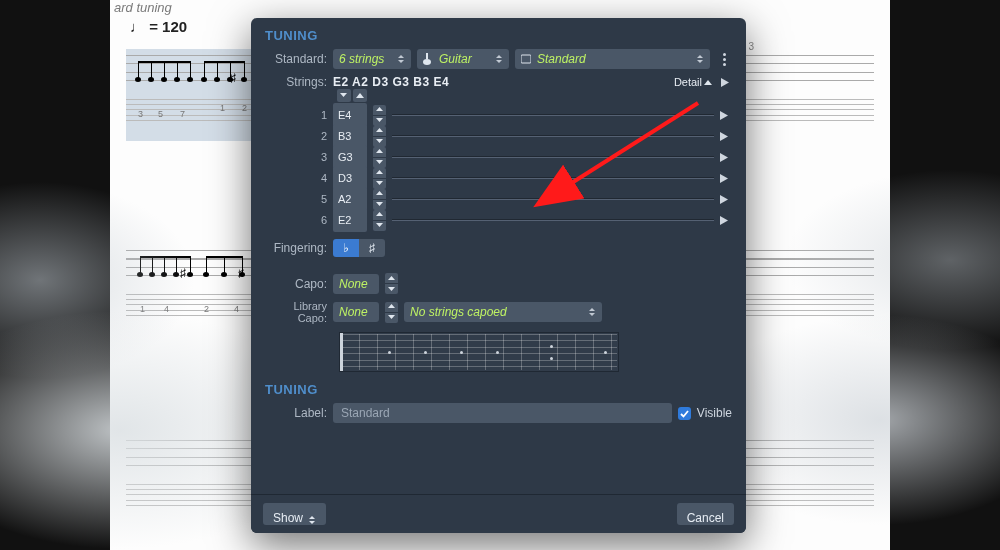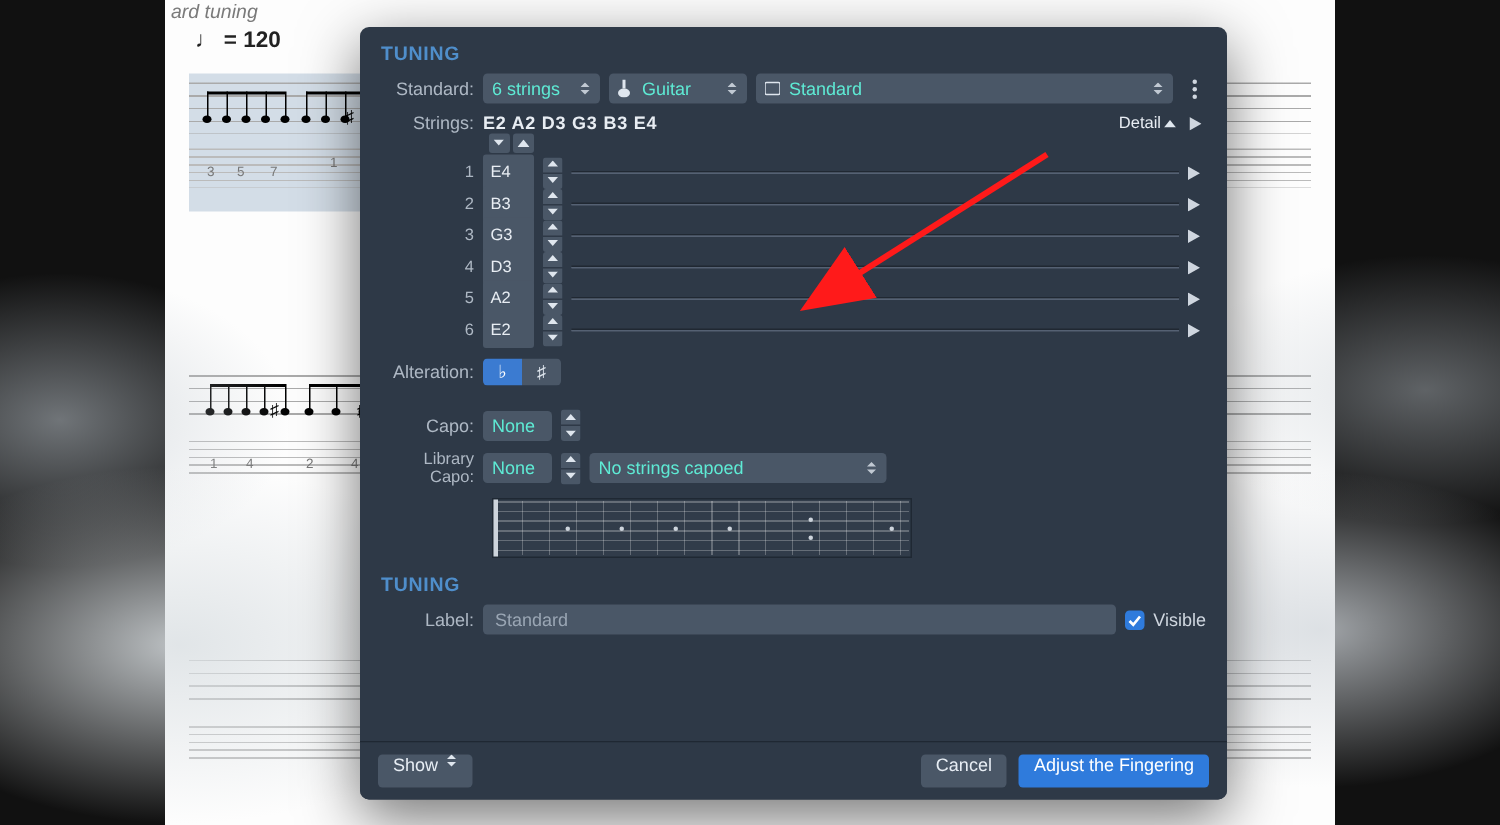--- a/index.html
+++ b/index.html
@@ -34,32 +34,32 @@
   .barnum { position:absolute; top:-14px; font-size:10px; color:#888; }
   .beam { position:absolute; height:18px; }
   .beam span { position:absolute; bottom:0; width:1.3px; height:18px; background:#000; }
   .beam span::after { content:""; position:absolute; left:-3px; bottom:-3px; width:6px; height:5px; background:#000; border-radius:50%; }
   .beam::before { content:""; position:absolute; left:0; right:0; top:0; height:2px; background:#000; }
   .sharp { position:absolute; font-size:12px; color:#000; }
   .tabnum { position:absolute; font-size:9px; color:#777; }
 
   
   .dialog {
-    position:absolute; left:240px; top:18px; width:578px; height:515px;
+    position:absolute; left:251px; top:18px; width:495px; height:515px;
     background:#2e3947; color:#cfd6df; border-radius:6px;
     box-shadow:0 12px 40px rgba(0,0,0,.55);
     font-size:12px;
   }
   .dialog h3 { font-size:13px; font-weight:700; letter-spacing:.5px; color:#4f8ecb; margin:0; }
   .sec { padding:10px 14px 6px; }
   .row { display:flex; align-items:center; gap:6px; margin-top:6px; }
   .lbl { width:62px; text-align:right; color:#aeb8c4; font-size:12px; }
   .sel-box {
     display:flex; align-items:center; gap:6px; height:20px; padding:0 6px;
-    background:#4a5767; border-radius:3px; color:#5eead4; position:relative;
+    background:#4a5767; border-radius:3px; color:#bef264; position:relative;font-style:italic;
   }
   .sel-box .caret { margin-left:auto; opacity:.8; }
   .caret svg, .icon svg { display:block; }
   .stepper { width:13px; display:flex; flex-direction:column; border-radius:2px; overflow:hidden; }
   .stepper b { height:10px; background:#4a5767; display:flex; align-items:center; justify-content:center; }
   .stepper b + b { margin-top:1px; }
   .stepper svg { width:7px; height:5px; }
   .kebab { width:16px; display:flex; flex-direction:column; align-items:center; gap:2px; }
   .kebab i { width:3px; height:3px; background:#cfd6df; border-radius:50%; }
 
@@ -102,21 +102,21 @@
   }
   .chk { width:13px;height:13px;border-radius:3px;background:#2f7bdc;display:flex;align-items:center;justify-content:center; }
   .chk svg{width:9px;height:9px;}
 
   .dlg-footer{
     position:absolute;left:0;right:0;bottom:0; padding:8px 12px;
     display:flex; align-items:center; gap:8px;
     border-top:1px solid #1f2833; background:#2e3947;
     border-radius:0 0 6px 6px;
   }
-  .btn{ height:22px; padding:0 10px; border-radius:3px; background:#4a5767; color:#e7edf4; display:flex; align-items:flex-start; gap:6px; font-size:12px;}
+  .btn{ height:22px; padding:0 10px; border-radius:3px; background:#4a5767; color:#e7edf4; display:flex; align-items:flex-end; gap:6px; font-size:12px;}
   .btn.primary{ background:#2f7bdc; color:#fff; }
 
   
   .arrow { position:absolute; left:430px; top:95px; width:280px; height:140px; pointer-events:none; }
 </style>
 </head>
 <body>
 
 <svg width="0" height="0" style="position:absolute">
   <defs>
@@ -410,21 +410,21 @@
           <div class="track"></div>
           <span class="play">
             <svg width="8" height="9">
               <use href="#play"></use>
             </svg>
           </span>
         </div>
       </div>
 
     <div class="row" style="margin-top:10px">
-      <span class="lbl">Alteration:</span>
+      <span class="lbl">Fingering:</span>
       <span class="toggle-pair">
         <b class="on">♭</b>
         <b>♯</b>
       </span>
     </div>
   </div>
 
   <div class="sec" style="padding-top:4px">
     <div class="row">
       <span class="lbl">Capo:</span>
@@ -502,21 +502,20 @@
 
   <div class="dlg-footer">
     <div class="btn">
       <span>Show</span>
       <svg width="7" height="9">
           <use href="#ud2"></use>
         </svg>
     </div>
     <div style="flex:1"></div>
     <div class="btn">Cancel</div>
-    <div class="btn primary">Adjust the Fingering</div>
   </div>
 </div>
 
 <svg class="arrow" viewBox="0 0 280 140">
   <defs>
       <marker id="ah" markerWidth="12" markerHeight="10" refX="10" refY="5" orient="auto">
     <polygon points="0,0 12,5 0,10" fill="#ff1a1a"></polygon>
       </marker>
     </defs>
   <line x1="268" y1="8" x2="110" y2="108" stroke="#ff1a1a" stroke-width="4" marker-end="url(#ah)"></line>

